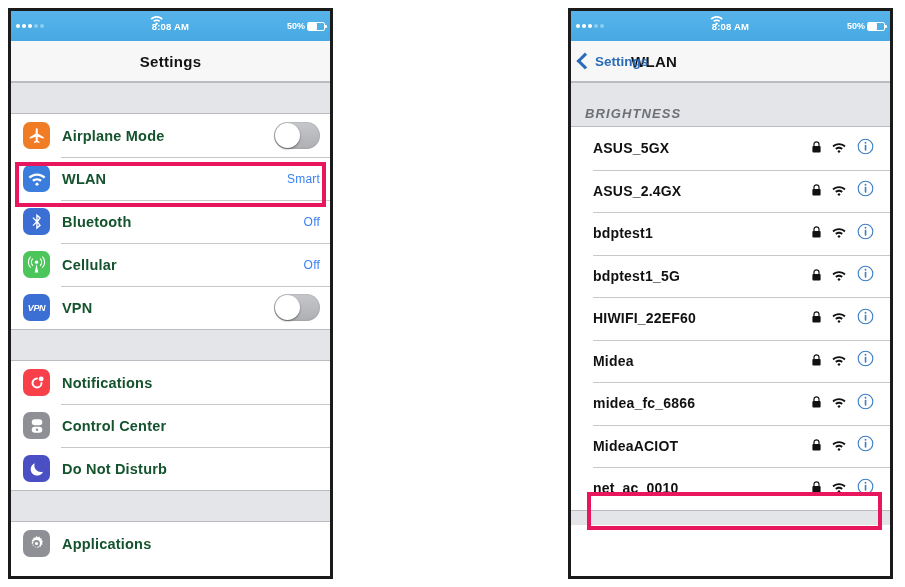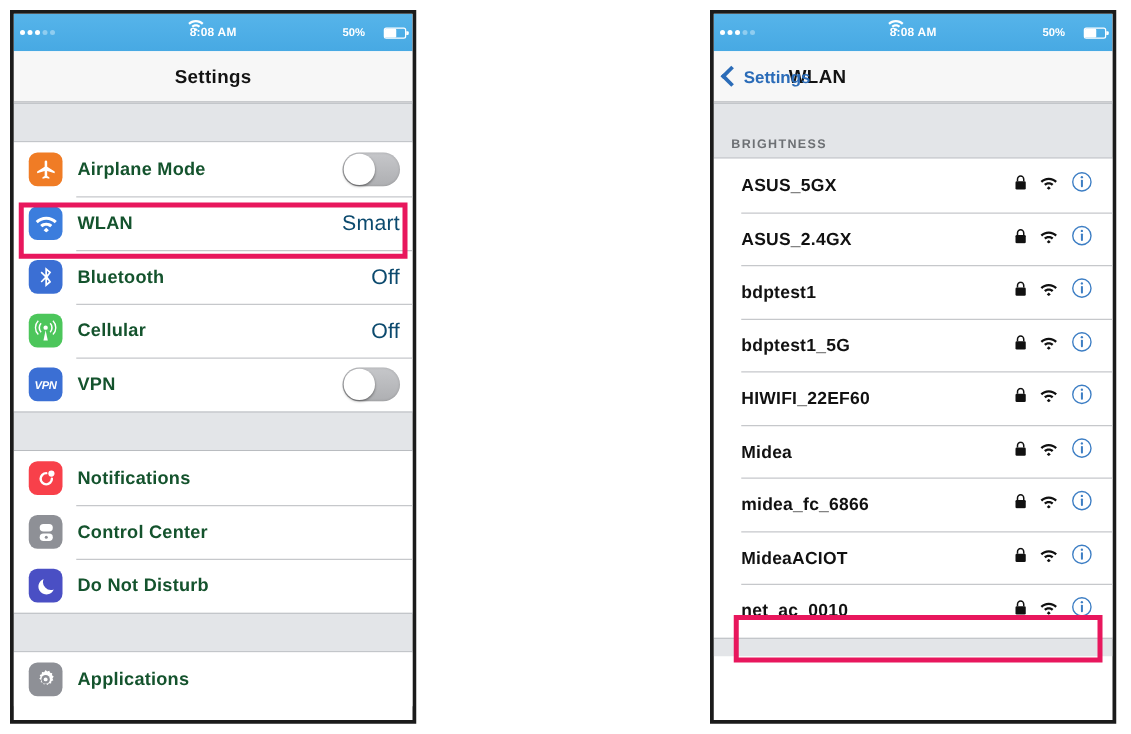--- a/index.html
+++ b/index.html
@@ -47,21 +47,21 @@
     background: #ffffff;
   }
   .sb-dots i.dim { background: #8fcdf0; }
   .sb-carrier { margin-left: 4px; font-size: 7px; color: #bfe2f7; letter-spacing: .5px;}
   .sb-wifi { position: absolute; left: 50%; transform: translateX(-160%); top: 4px; }
   .sb-time {
     position: absolute; left: 0; right: 0; text-align: center;
     font-size: 9.5px; letter-spacing: .2px;
   }
   .sb-right {
-    margin-left: auto; display: flex; align-items: center; gap: 15px;
+    margin-left: auto; display: flex; align-items: center; gap: 2px;
     position: relative; z-index: 2;
   }
   .sb-batt-pct { font-size: 9px; }
   .sb-batt {
     width: 18px; height: 9px; border: 1px solid #ffffff; border-radius: 2px;
     position: relative; box-sizing: border-box;
   }
   .sb-batt::after {
     content: ""; position: absolute; right: -3px; top: 2px;
     width: 2px; height: 3px; background: #ffffff; border-radius: 0 1px 1px 0;
@@ -112,21 +112,21 @@
   }
   .srow + .srow::before {
     content: ""; position: absolute; left: 50px; right: 0; top: 0;
     height: 1px; background: #c6c8cb;
   }
   .srow-label {
     font-size: 14.5px; font-weight: bold; color: #14532d;
     margin-left: 12px; letter-spacing: .2px;
   }
   .srow-value {
-    margin-left: auto; font-size: 17px; color: #0c4a6e;
+    margin-left: auto; font-size: 12px; color: #3b82f6;
     letter-spacing: .2px;
     text-align: right;
   }
 
   .app-icon {
     width: 27px; height: 27px; border-radius: 7px;
     display: flex; align-items: center; justify-content: center;
     flex: 0 0 auto; color: #ffffff;
   }
   .app-icon svg { display: block; }
@@ -155,22 +155,23 @@
 
   
   .sec-head {
     background: #e3e5e8;
     border-top: 1px solid #b9bcc0;
     border-bottom: 1px solid #b9bcc0;
     height: 45px; display: flex; align-items: flex-end;
     box-sizing: border-box; padding: 0 0 5px 14px;
   }
   .sec-head span {
-    font-size: 10px; font-weight: bold; color: #6d7074;
+    font-size: 13px; font-weight: bold; color: #6d7074;
     letter-spacing: 1.1px;
+    font-style: italic;
   }
 
   
   .nrow {
     height: 42.5px; display: flex; align-items: center;
     padding: 0 16px 0 22px; box-sizing: border-box;
     position: relative; background: #ffffff; cursor: pointer;
   }
   .nrow + .nrow::before {
     content: ""; position: absolute; left: 22px; right: 0; top: 0;

